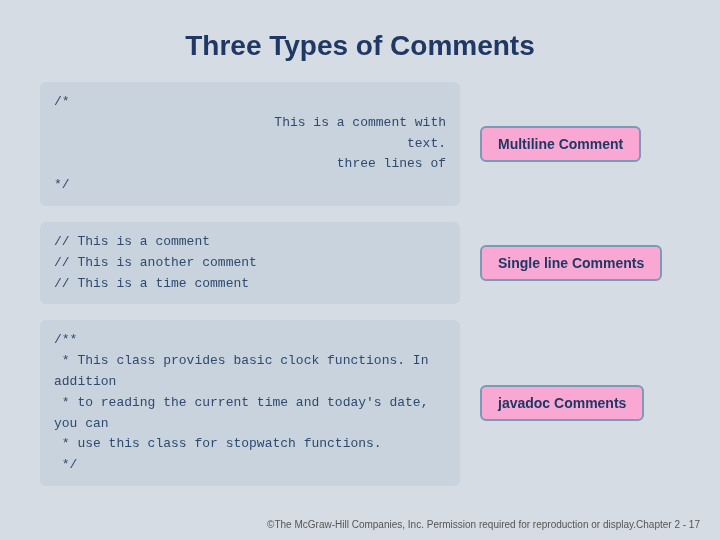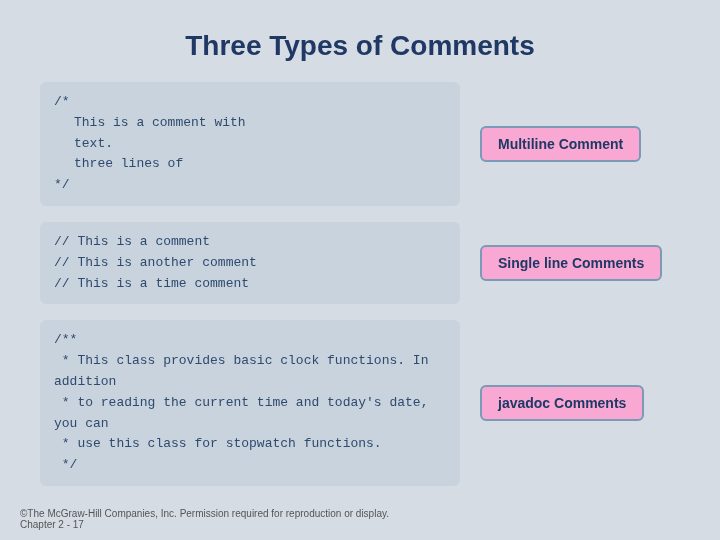--- a/index.html
+++ b/index.html
@@ -59,25 +59,24 @@
       color: #1f3864;
       white-space: nowrap;
     }
 
     .footer {
       position: absolute;
       bottom: 10px;
       left: 0;
       right: 0;
       display: flex;
-      justify-content: space-between;
+      justify-content: flex-end;
       padding: 0 20px;
       font-size: 10px;
       color: #555;
-      flex-direction: column;
     }
 
     .section-wrapper {
       display: flex;
       align-items: center;
       margin-bottom: 16px;
     }
 
     .section-wrapper .code-box {
       flex: 0 0 auto;
@@ -86,20 +85,21 @@
 
     .section-wrapper .label-badge {
       position: static;
       transform: none;
       margin-left: 20px;
       flex: 0 0 auto;
     }
 
     .indent {
       margin-left: 20px;
+      text-align: right;
     }
   </style>
 </head>
 <body>
 
 <div class="slide">
 
   <div class="title">Three Types of Comments</div>
 
   <div class="section-wrapper">

